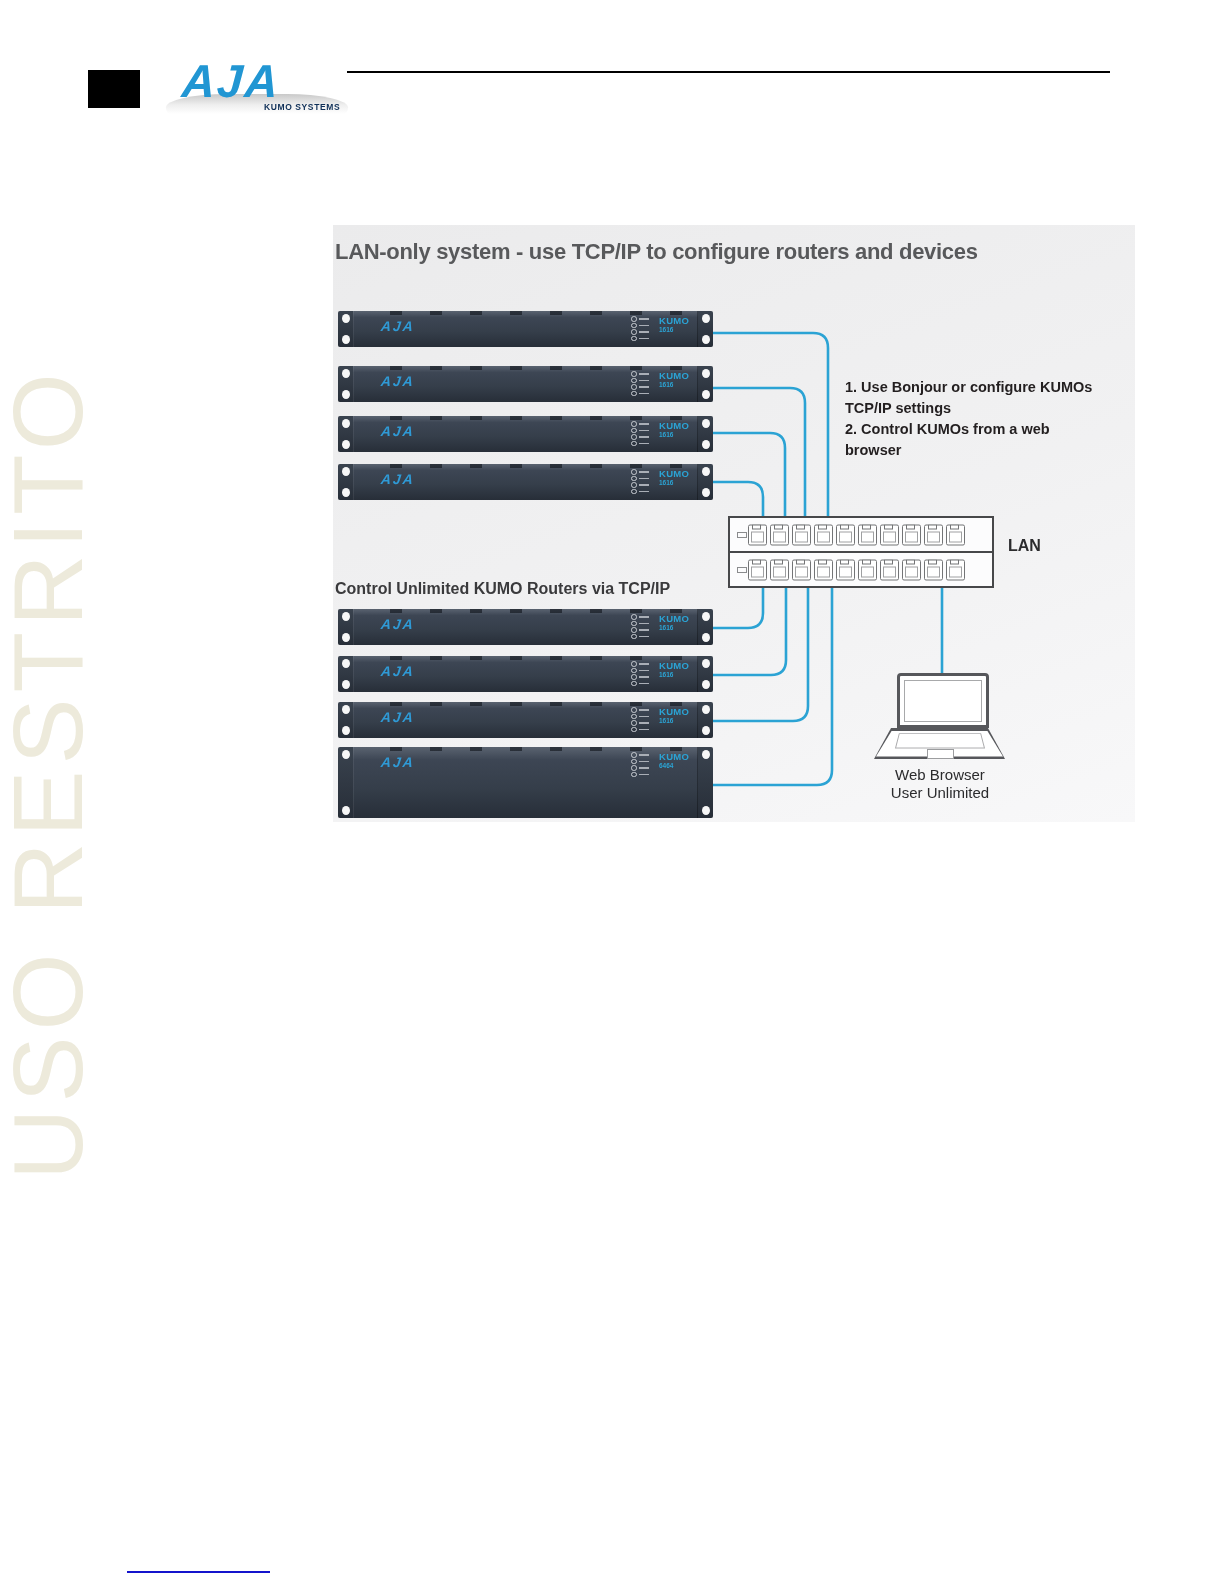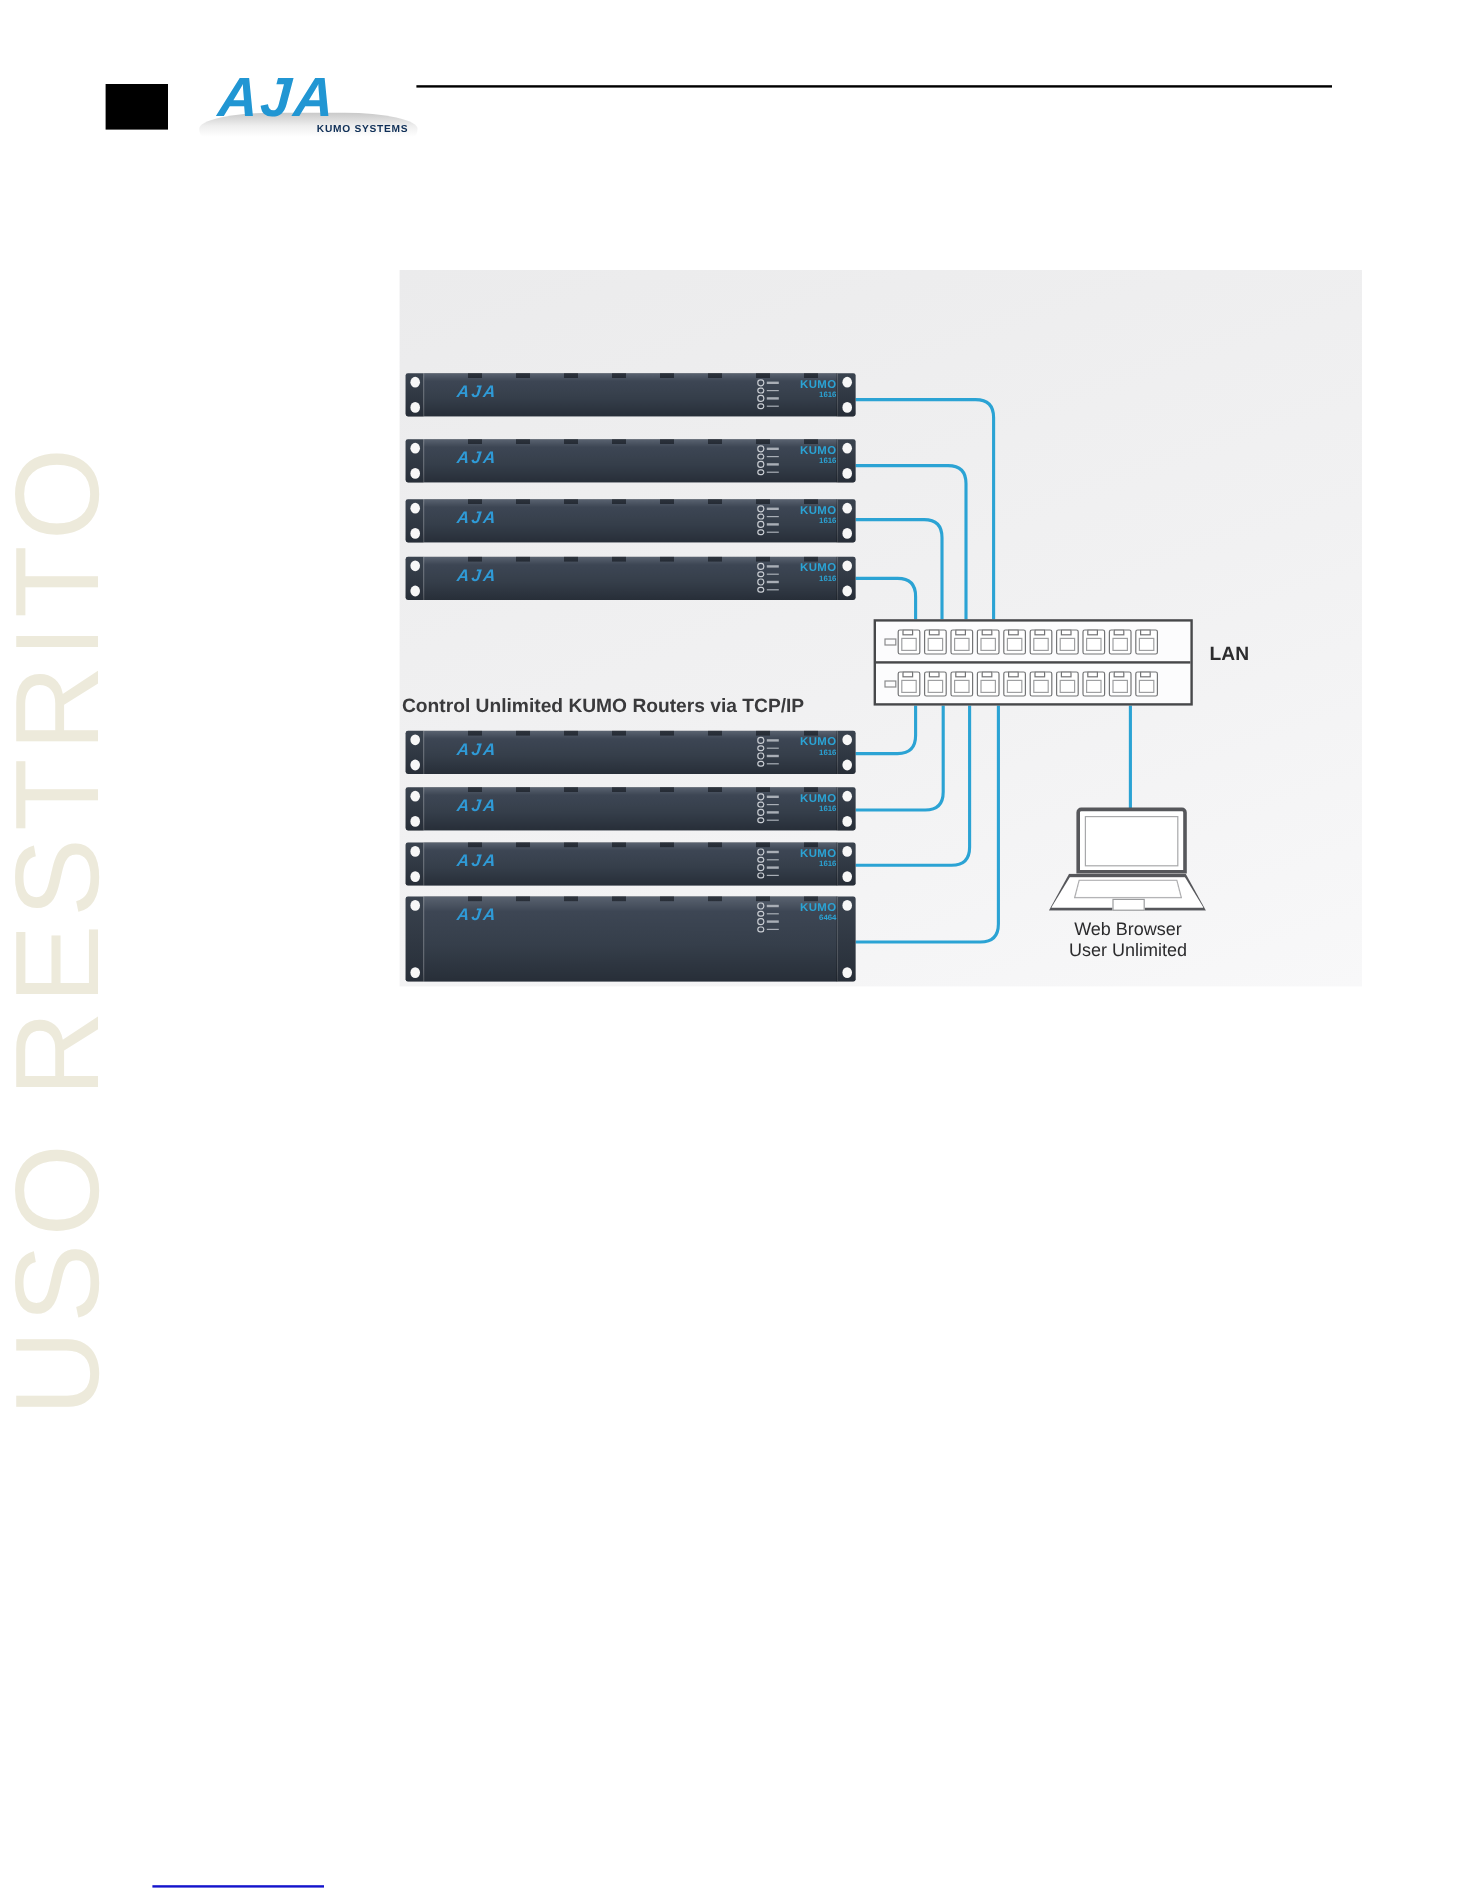--- a/index.html
+++ b/index.html
@@ -49,21 +49,21 @@
     background:linear-gradient(180deg,#5a6370 0%,#3d4654 18%,#353e4a 58%,#272e38 100%);
     border-left:1px solid rgba(255,255,255,.07);border-right:1px solid rgba(0,0,0,.3);}
   .face::before{content:"";position:absolute;left:8px;right:8px;top:0;height:4px;
     background:repeating-linear-gradient(90deg,transparent 0 28px,rgba(8,12,18,.55) 28px 40px);}
   .rack-logo{position:absolute;left:27px;top:7px;font-size:14px;font-weight:bold;font-style:italic;
     color:var(--rackblue,#2F9AD6);letter-spacing:2px;transform:skewX(-6deg);}
   .leds{position:absolute;left:277px;top:6px;display:flex;flex-direction:column;gap:2.5px;}
   .leds .led{display:flex;align-items:center;gap:2px;height:4px;}
   .leds u{display:block;width:3.5px;height:3.5px;border:1px solid #c8ccd2;border-radius:50%;}
   .leds s{display:block;width:10px;height:1.8px;background:#a9aeb6;text-decoration:none;}
-  .kumo{position:absolute;left:305px;top:5px;width:38px;text-align:right;color:var(--accent,#2BA3D4);line-height:1;}
+  .kumo{position:absolute;left:305px;top:5px;width:38px;color:var(--accent,#2BA3D4);line-height:1;}
   .kumo b{display:block;font-size:9.5px;letter-spacing:.3px;}
   .kumo em{display:block;font-style:normal;font-size:6.5px;font-weight:bold;margin-top:1.5px;}
 
   
   .switch{position:absolute;left:395px;top:291px;width:266px;height:72px;border:2px solid #47484a;
     background:#fcfcfd;box-sizing:border-box;display:flex;flex-direction:column;}
   .sw-row{flex:1;position:relative;border-bottom:2px solid #47484a;}
   .sw-row:last-child{border-bottom:none;}
   .sw-led{position:absolute;left:7px;top:50%;transform:translateY(-50%);width:8px;height:4px;border:1px solid #8a8b8d;}
   .port-strip{position:absolute;left:18px;top:50%;transform:translateY(-50%);display:flex;gap:3px;}
@@ -99,20 +99,21 @@
   <div class="logo-wrap">
     <div class="logo-swoosh"></div>
     <div class="logo-text">AJA</div>
     <div class="logo-sub">KUMO SYSTEMS</div>
   </div>
   <div class="header-rule"></div>
 
   <div class="watermark">USO RESTRITO</div>
 
   <div class="diagram">
+    <div class="diagram-title">LAN-only system - use TCP/IP to configure routers and devices</div>
 
     <svg class="cables" viewBox="0 0 802 597">
       <path d="M380 108 H480 Q495 108 495 123 L495 292"></path>
       <path d="M380 163 H457 Q472 163 472 178 L472 292"></path>
       <path d="M380 208 H437 Q452 208 452 223 L452 292"></path>
       <path d="M380 257 H415 Q430 257 430 272 L430 292"></path>
       <path d="M380 403 H415 Q430 403 430 388 L430 362"></path>
       <path d="M380 450 H438 Q453 450 453 435 L453 362"></path>
       <path d="M380 496 H460 Q475 496 475 481 L475 362"></path>
       <path d="M380 560 H484 Q499 560 499 545 L499 362"></path>
@@ -393,20 +394,26 @@
       <b>KUMO</b>
       <em class="model-num">6464</em>
     </span>
   </div>
   <div class="ear right">
     <span class="screw t"></span>
     <span class="screw b"></span>
   </div>
 </div>
 
+    <div class="annotation">
+      <div>1. Use Bonjour or configure KUMOs</div>
+      <div>TCP/IP settings</div>
+      <div>2. Control KUMOs from a web</div>
+      <div>browser</div>
+    </div>
 
     <div class="control-label">Control Unlimited KUMO Routers via TCP/IP</div>
 
     <div class="switch">
       <div class="sw-row">
         <span class="sw-led"></span>
         <div class="port-strip">
             <div class="port">
               <span class="tab"></span>
               <span class="pin"></span>

